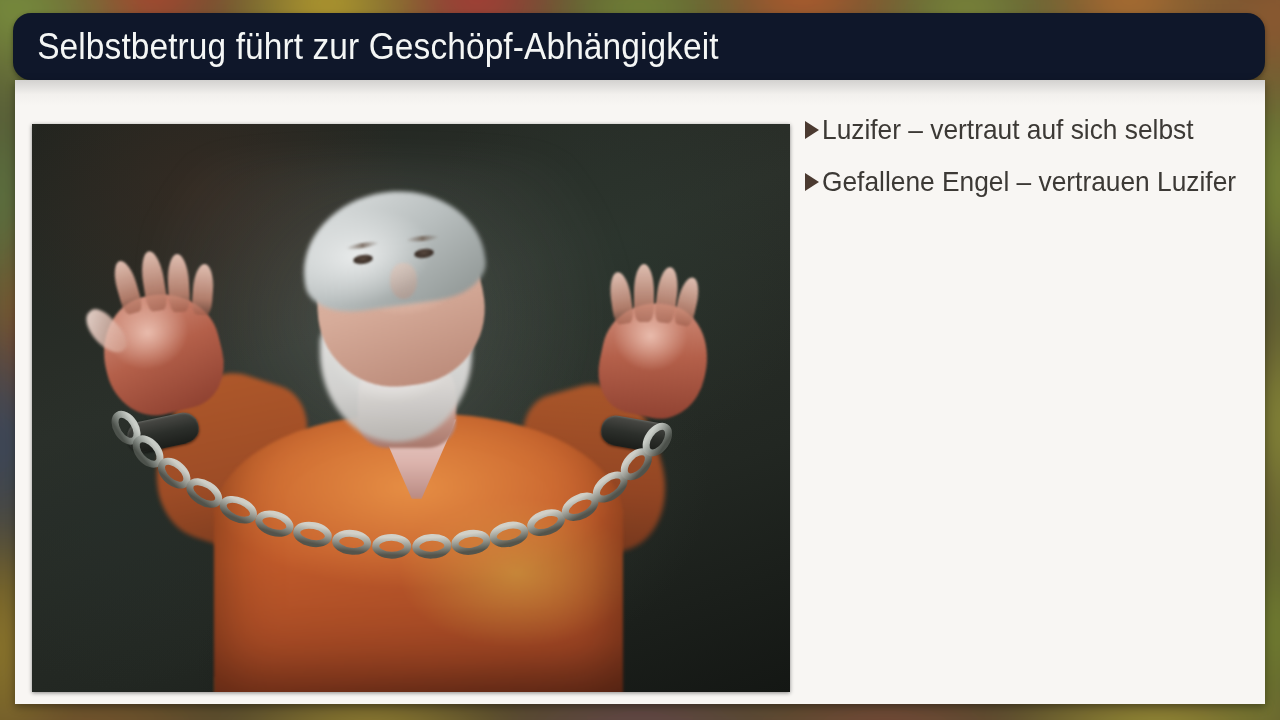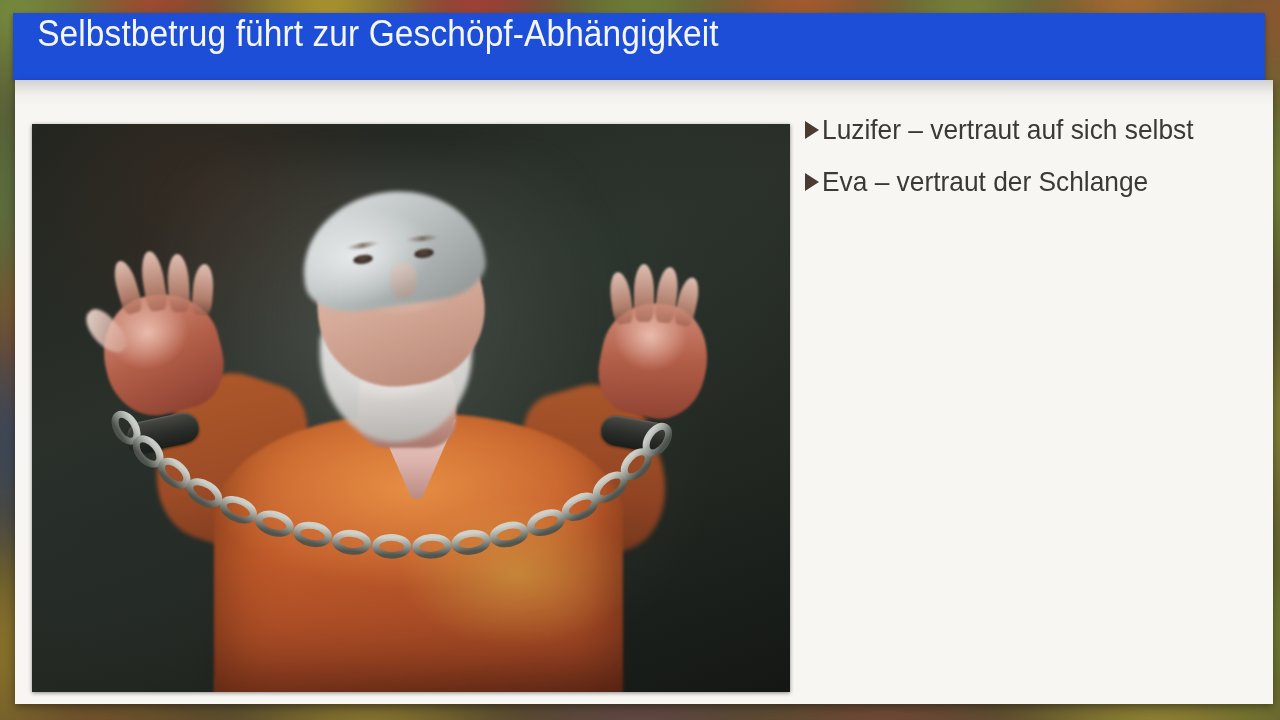--- a/index.html
+++ b/index.html
@@ -52,45 +52,45 @@
       radial-gradient(ellipse 220px 120px at 68% 99%, rgba(122,72,62,0.9), rgba(122,72,62,0) 72%),
       radial-gradient(ellipse 240px 120px at 88% 98%, rgba(168,158,66,0.9), rgba(168,158,66,0) 72%),
       linear-gradient(180deg, #5a5438 0%, #4c4632 40%, #554a30 100%);
   }
 
   
   #title-bar {
     position: absolute;
     left: 13px; top: 13px;
     width: 1252px; height: 67px;
-    background: #1d4ed8;
+    background: #0f172a;
     box-shadow: 0 2px 5px rgba(0,0,0,0.35);
     display: flex;
-    align-items: flex-start;
+    align-items: center;
+    border-radius: 18px;
   }
   #title-text {
     color: #f4f6f5;
     font-size: 36px;
     font-weight: 400;
     letter-spacing: 0.1px;
     padding-left: 26px;
     white-space: nowrap;
     font-family: "Liberation Sans", sans-serif;
     transform: scaleX(0.93);
     transform-origin: left center;
   }
 
   
   #content-panel {
     position: absolute;
     left: 15px; top: 80px;
     width: 1250px; height: 624px;
     background: #f8f6f3;
     box-shadow: 0 3px 8px rgba(0,0,0,0.35);
-    padding-left: 8px;
   }
   #panel-top-shade {
     position: absolute;
     left: 0; top: 0; right: 0; height: 26px;
     background: linear-gradient(180deg, rgba(125,125,125,0.30) 0%, rgba(190,188,186,0.10) 55%, rgba(248,246,243,0) 100%);
     pointer-events: none;
   }
 
   
   #photo-frame {
@@ -442,18 +442,18 @@
       </svg>
     </div>
 
     <div id="bullet-list">
       <div class="bullet-row">
         <span class="bullet-marker"></span>
         <span class="bullet-text">Luzifer – vertraut auf sich selbst</span>
       </div>
       <div class="bullet-row">
         <span class="bullet-marker"></span>
-        <span class="bullet-text">Eva – vertraut der Schlange</span>
+        <span class="bullet-text">Gefallene Engel – vertrauen Luzifer</span>
       </div>
     </div>
 
   </div>
 </div>
 
 </body></html>

